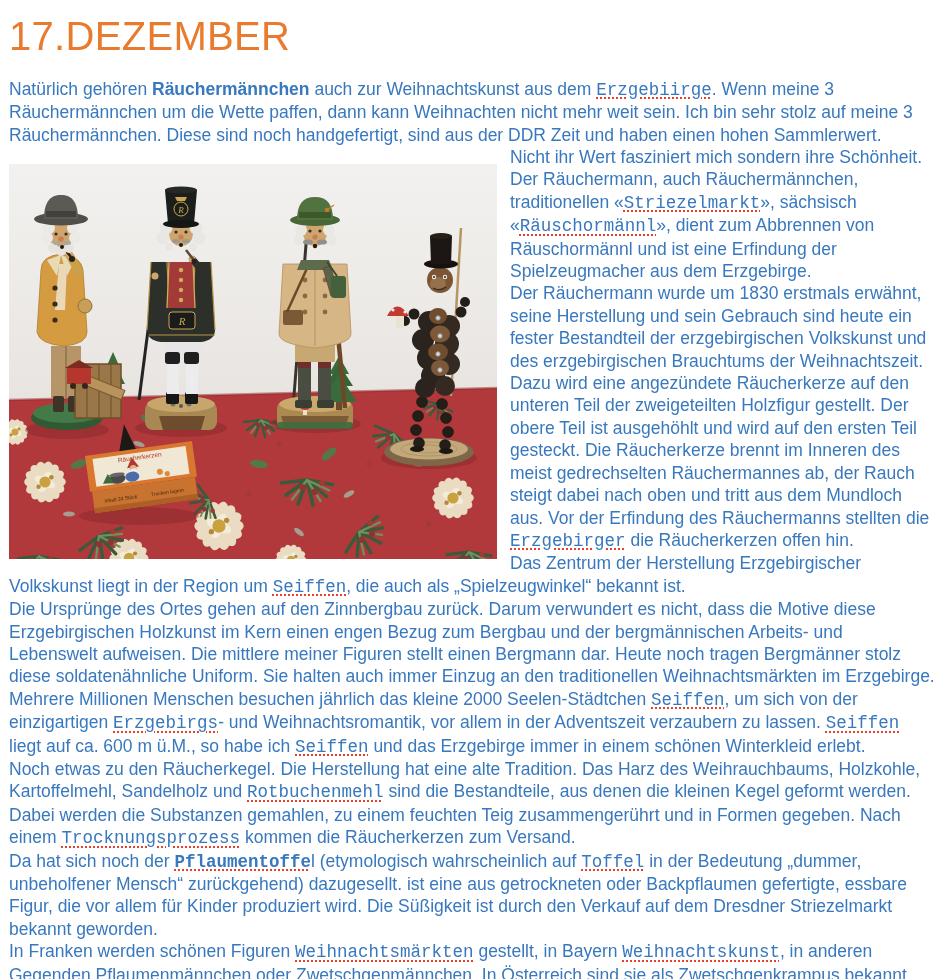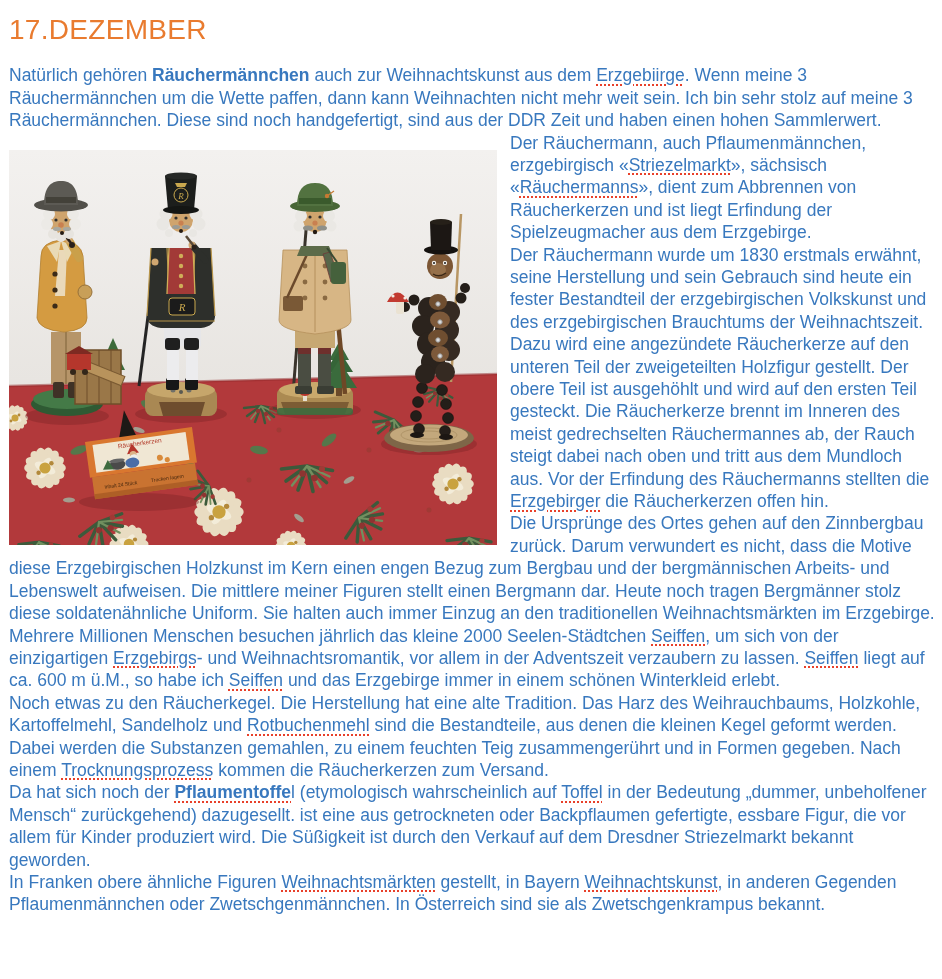--- a/index.html
+++ b/index.html
@@ -1,23 +1,23 @@
 <!DOCTYPE html>
 <html lang="de"><head>
 <meta charset="utf-8">
 <style>
   html,body{margin:0;padding:0;background:#ffffff;}
   body{width:942px;min-height:979px;font-family:"Liberation Sans",sans-serif;}
   .doc{padding:8px 6px 20px 9px;color:#3878BE;font-size:17.5px;line-height:22.4px;}
-  h1{color:#E97B2F;font-size:28px;font-weight:400;margin:6px 0 19px 0;letter-spacing:.3px;line-height:1.12;}
+  h1{color:#E97B2F;font-size:40px;font-weight:400;margin:6px 0 19px 0;letter-spacing:.3px;line-height:1.12;}
   p{margin:0;}
   figure.photo{float:left;margin:18px 13px 6px 0;padding:0;width:488px;height:395px;}
   figure.photo svg{display:block;width:488px;height:395px;}
   .b{font-weight:bold;}
-  .sp{text-decoration:underline dotted #E8402A 2px;text-underline-offset:3px;}
+  .sp{text-decoration:underline dotted #E8402A 2px;text-underline-offset:3px;font-family:Liberation Mono, monospace;}
   .flow::after{content:"";display:block;clear:both;}
 </style>
 </head>
 <body>
 
 <div class="doc">
   <h1>17.DEZEMBER</h1>
 
   <p><span>Natürlich gehören </span><span class="b">Räuchermännchen</span><span> auch zur Weihnachtskunst aus dem </span><span class="sp">Erzgebiirge</span><span>. Wenn meine 3 Räuchermännchen um die Wette paffen, dann kann Weihnachten nicht mehr weit sein. Ich bin sehr stolz auf meine 3 Räuchermännchen. Diese sind noch handgefertigt, sind aus der DDR Zeit und haben einen hohen Sammlerwert.</span></p>
 
@@ -352,20 +352,22 @@
           <circle cx="72" cy="26" r="3" fill="#d98a3a"></circle>
             <circle cx="79" cy="29" r="2.6" fill="#d98a3a"></circle>
           <rect x="2" y="36" width="104" height="22" fill="#c97331"></rect>
           <rect x="2" y="53" width="104" height="5" fill="#a85a24" opacity=".8"></rect>
           <text x="13" y="49" font-size="5" fill="#4a2a10">Inhalt 24 Stück</text>
           <text x="60" y="49" font-size="5" fill="#4a2a10">Trocken lagern</text>
         </g>
       </svg>
     </figure>
 
-    <p><span>Der Räuchermann, auch Pflaumenmännchen, erzgebirgisch «</span><span class="sp">Striezelmarkt</span><span>», sächsisch «</span><span class="sp">Räuchermanns</span><span>», dient zum Abbrennen von Räucherkerzen und ist liegt Erfindung der Spielzeugmacher aus dem Erzgebirge.</span></p>
+    <p><span>Nicht ihr Wert fasziniert mich sondern ihre Schönheit.</span></p>
+    <p><span>Der Räuchermann, auch Räuchermännchen, traditionellen «</span><span class="sp">Striezelmarkt</span><span>», sächsisch «</span><span class="sp">Räuschormännl</span><span>», dient zum Abbrennen von Räuschormännl und ist eine Erfindung der Spielzeugmacher aus dem Erzgebirge.</span></p>
     <p><span>Der Räuchermann wurde um 1830 erstmals erwähnt, seine Herstellung und sein Gebrauch sind heute ein fester Bestandteil der erzgebirgischen Volkskunst und des erzgebirgischen Brauchtums der Weihnachtszeit. Dazu wird eine angezündete Räucherkerze auf den unteren Teil der zweigeteilten Holzfigur gestellt. Der obere Teil ist ausgehöhlt und wird auf den ersten Teil gesteckt. Die Räucherkerze brennt im Inneren des meist gedrechselten Räuchermannes ab, der Rauch steigt dabei nach oben und tritt aus dem Mundloch aus. Vor der Erfindung des Räuchermanns stellten die </span><span class="sp">Erzgebirger</span><span> die Räucherkerzen offen hin.</span></p>
+    <p><span>Das Zentrum der Herstellung Erzgebirgischer Volkskunst liegt in der Region um </span><span class="sp">Seiffen</span><span>, die auch als „Spielzeugwinkel“ bekannt ist.</span></p>
     <p><span>Die Ursprünge des Ortes gehen auf den Zinnbergbau zurück. Darum verwundert es nicht, dass die Motive diese Erzgebirgischen Holzkunst im Kern einen engen Bezug zum Bergbau und der bergmännischen Arbeits- und Lebenswelt aufweisen. Die mittlere meiner Figuren stellt einen Bergmann dar. Heute noch tragen Bergmänner stolz diese soldatenähnliche Uniform. Sie halten auch immer Einzug an den traditionellen Weihnachtsmärkten im Erzgebirge. Mehrere Millionen Menschen besuchen jährlich das kleine 2000 Seelen-Städtchen </span><span class="sp">Seiffen</span><span>, um sich von der einzigartigen </span><span class="sp">Erzgebirgs</span><span>- und Weihnachtsromantik, vor allem in der Adventszeit verzaubern zu lassen. </span><span class="sp">Seiffen</span><span> liegt auf ca. 600 m ü.M., so habe ich </span><span class="sp">Seiffen</span><span> und das Erzgebirge immer in einem schönen Winterkleid erlebt.</span></p>
     <p><span>Noch etwas zu den Räucherkegel. Die Herstellung hat eine alte Tradition. Das Harz des Weihrauchbaums, Holzkohle, Kartoffelmehl, Sandelholz und </span><span class="sp">Rotbuchenmehl</span><span> sind die Bestandteile, aus denen die kleinen Kegel geformt werden. Dabei werden die Substanzen gemahlen, zu einem feuchten Teig zusammengerührt und in Formen gegeben. Nach einem </span><span class="sp">Trocknungsprozess</span><span> kommen die Räucherkerzen zum Versand.</span></p>
     <p><span>Da hat sich noch der </span><span class="b sp">Pflaumentoffe</span><span>l (etymologisch wahrscheinlich auf </span><span class="sp">Toffel</span><span> in der Bedeutung „dummer, unbeholfener Mensch“ zurückgehend) dazugesellt. ist eine aus getrockneten oder Backpflaumen gefertigte, essbare Figur, die vor allem für Kinder produziert wird. Die Süßigkeit ist durch den Verkauf auf dem Dresdner Striezelmarkt bekannt geworden.</span></p>
-    <p><span>In Franken obere ähnliche Figuren </span><span class="sp">Weihnachtsmärkten</span><span> gestellt, in Bayern </span><span class="sp">Weihnachtskunst</span><span>, in anderen Gegenden Pflaumenmännchen oder Zwetschgenmännchen. In Österreich sind sie als Zwetschgenkrampus bekannt.</span></p>
+    <p><span>In Franken werden schönen Figuren </span><span class="sp">Weihnachtsmärkten</span><span> gestellt, in Bayern </span><span class="sp">Weihnachtskunst</span><span>, in anderen Gegenden Pflaumenmännchen oder Zwetschgenmännchen. In Österreich sind sie als Zwetschgenkrampus bekannt.</span></p>
   </div>
 </div>
 
 </body></html>

